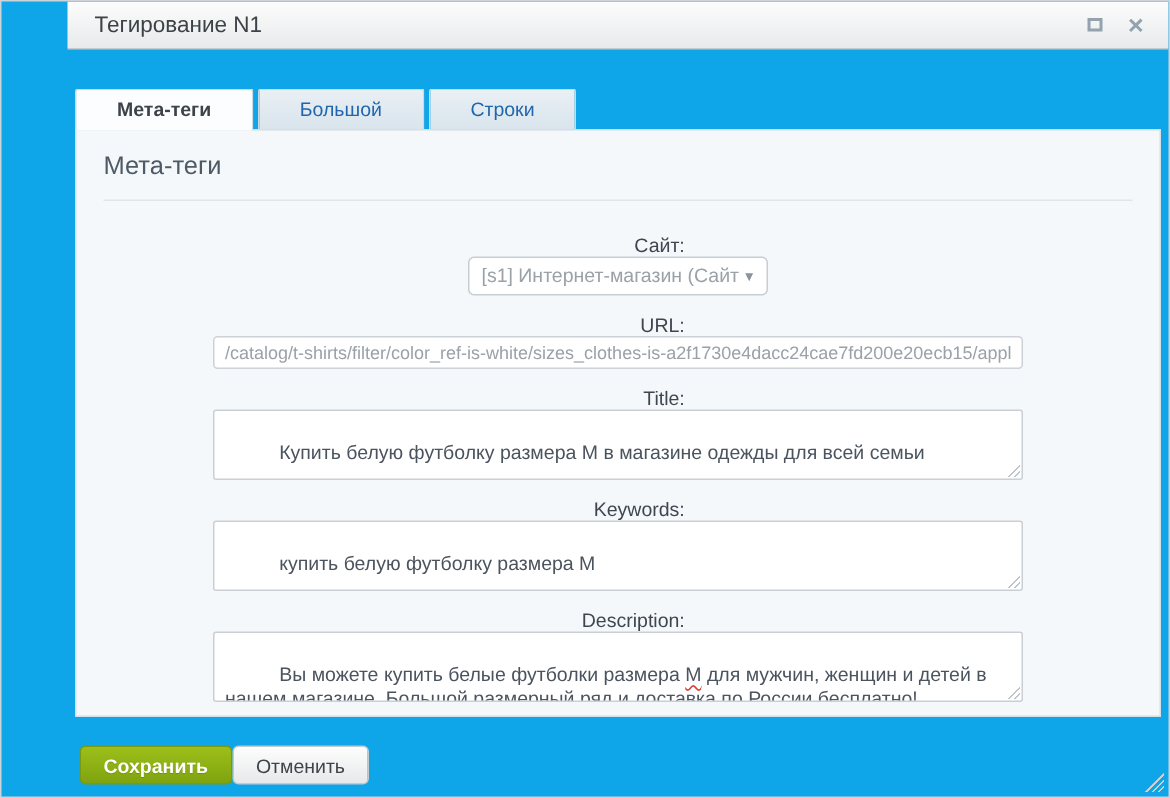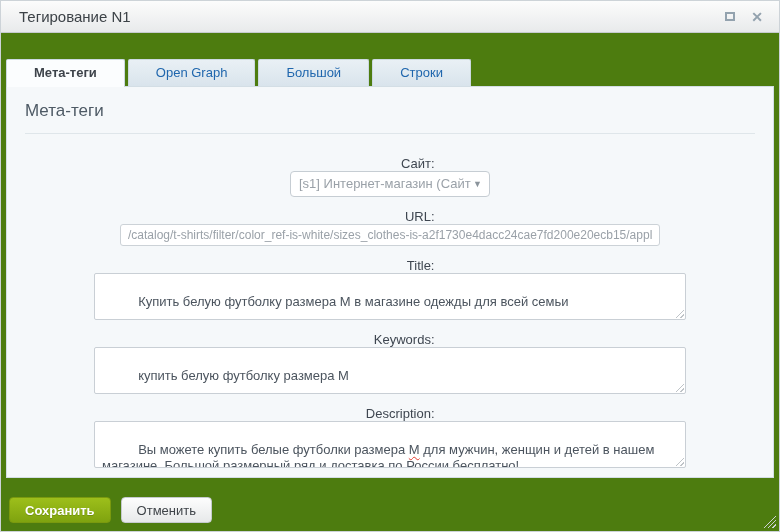--- a/index.html
+++ b/index.html
@@ -1,18 +1,18 @@
 <!DOCTYPE html>
 <html><head>
 <meta charset="utf-8">
 <style>
   * { margin:0; padding:0; box-sizing:border-box; }
   html,body { width:780px; height:532px; }
   body { font-family:"Liberation Sans", sans-serif; background:#fff; }
-  .dialog { position:relative; width:780px; height:532px; background:#4d7c0f; border:1px solid #cdd3d8; overflow:hidden; }
+  .dialog { position:relative; width:780px; height:532px; background:#0ea5e9; border:1px solid #cdd3d8; overflow:hidden;padding-left:44px; }
 
   
   .titlebar { height:32px; background:linear-gradient(#fcfcfc,#e8eaeb); border-bottom:1px solid #c6cbcf; display:flex; align-items:center; padding:0 16px 0 18px; }
   .titlebar-title { flex:1; font-size:15px; color:#3c4247; }
   .win-btn { margin-left:16px; color:#93a2ae; cursor:pointer; display:flex; align-items:center; }
   .maximize-glyph { display:inline-block; width:10px; height:9px; border:2px solid #93a2ae; background:transparent; }
   .close-glyph { font-size:14px; font-weight:bold; line-height:1; }
 
   
   .tabs { display:flex; gap:3px; margin:26px 5px 0; position:relative; z-index:2; }
@@ -24,26 +24,26 @@
   .panel-heading { font-size:17px; color:#4e5a65; padding:14px 18px 0; }
   .panel-divider { border:none; border-top:1px solid #dfe6ea; margin:12px 18px 0; }
 
   
   .form { margin-top:22px; }
   .form-row { display:flex; align-items:center; margin-bottom:12px;flex-direction:column; }
   .form-label { flex:none; width:105px; text-align:right; padding-right:8px; font-size:13px; color:#3e4650; }
   .select-box { position:relative; width:200px; height:26px; line-height:24px; background:#fff; border:1px solid #c6cdd3; border-radius:4px; color:#9aa1a8; font-size:13px; padding:0 24px 0 8px; white-space:nowrap; overflow:hidden;text-align:right; }
   .select-arrow { position:absolute; right:7px; top:0; line-height:24px; font-size:9px; color:#8b949c; }
   .input-url { width:540px; height:22px; background:#fff; border:1px solid #ccd2d7; border-radius:3px; color:#9aa1a8; font-size:12px; padding:0 7px; font-family:"Liberation Sans", sans-serif; }
-  .textbox { position:relative; width:592px; height:47px; background:#fff; border:1px solid #c9cfd5; border-radius:2px; color:#4b545e; font-size:13px; line-height:16px; padding:4px 12px 4px 7px; white-space:pre-wrap; overflow:hidden; overflow-wrap:break-word; cursor:text; }
+  .textbox { position:relative; width:540px; height:47px; background:#fff; border:1px solid #c9cfd5; border-radius:2px; color:#4b545e; font-size:13px; line-height:16px; padding:4px 12px 4px 7px; white-space:pre-wrap; overflow:hidden; overflow-wrap:break-word; cursor:text; }
   .misspell { text-decoration:underline wavy #e03c31; text-decoration-thickness:1px; text-underline-offset:2px; }
   .grip { position:absolute; right:1px; bottom:1px; width:10px; height:10px; clip-path:polygon(100% 0,100% 100%,0 100%); background:repeating-linear-gradient(-45deg,#fff 0 2px,#bfc4c8 2px 3px); cursor:nwse-resize; }
 
   
-  .footer { display:flex; align-items:center; gap:10px; margin:19px 0 0 8px; }
+  .footer { display:flex; align-items:center; margin:19px 0 0 8px; }
   .btn { height:26px; padding:0 15px; font-size:13px; border-radius:4px; cursor:pointer; font-family:"Liberation Sans", sans-serif; }
   .btn-save { background:linear-gradient(#9dbf1b,#7fa30f); border:1px solid #7a990e; color:#fff; font-weight:bold; text-shadow:0 1px 0 rgba(0,0,0,.15); }
   .btn-cancel { background:linear-gradient(#fdfdfd,#e7e9ea); border:1px solid #c5cace; color:#3f4449; }
 
   .dialog-grip { position:absolute; right:3px; bottom:3px; width:13px; height:13px; clip-path:polygon(100% 0,100% 100%,0 100%); background:repeating-linear-gradient(-45deg,transparent 0 2px,#ccd1d5 2px 3px); cursor:nwse-resize; }
 </style>
 </head>
 <body>
 
 <div class="dialog">
@@ -53,21 +53,20 @@
     <span class="win-btn">
       <span class="maximize-glyph"></span>
     </span>
     <span class="win-btn close-glyph">
       <span>✕</span>
     </span>
   </div>
 
   <div class="tabs">
     <div class="tab active">Мета-теги</div>
-    <div class="tab">Open Graph</div>
     <div class="tab">Большой</div>
     <div class="tab">Строки</div>
   </div>
 
   <div class="panel">
     <div class="panel-heading">Мета-теги</div>
     <hr class="panel-divider">
 
     <div class="form">
 

